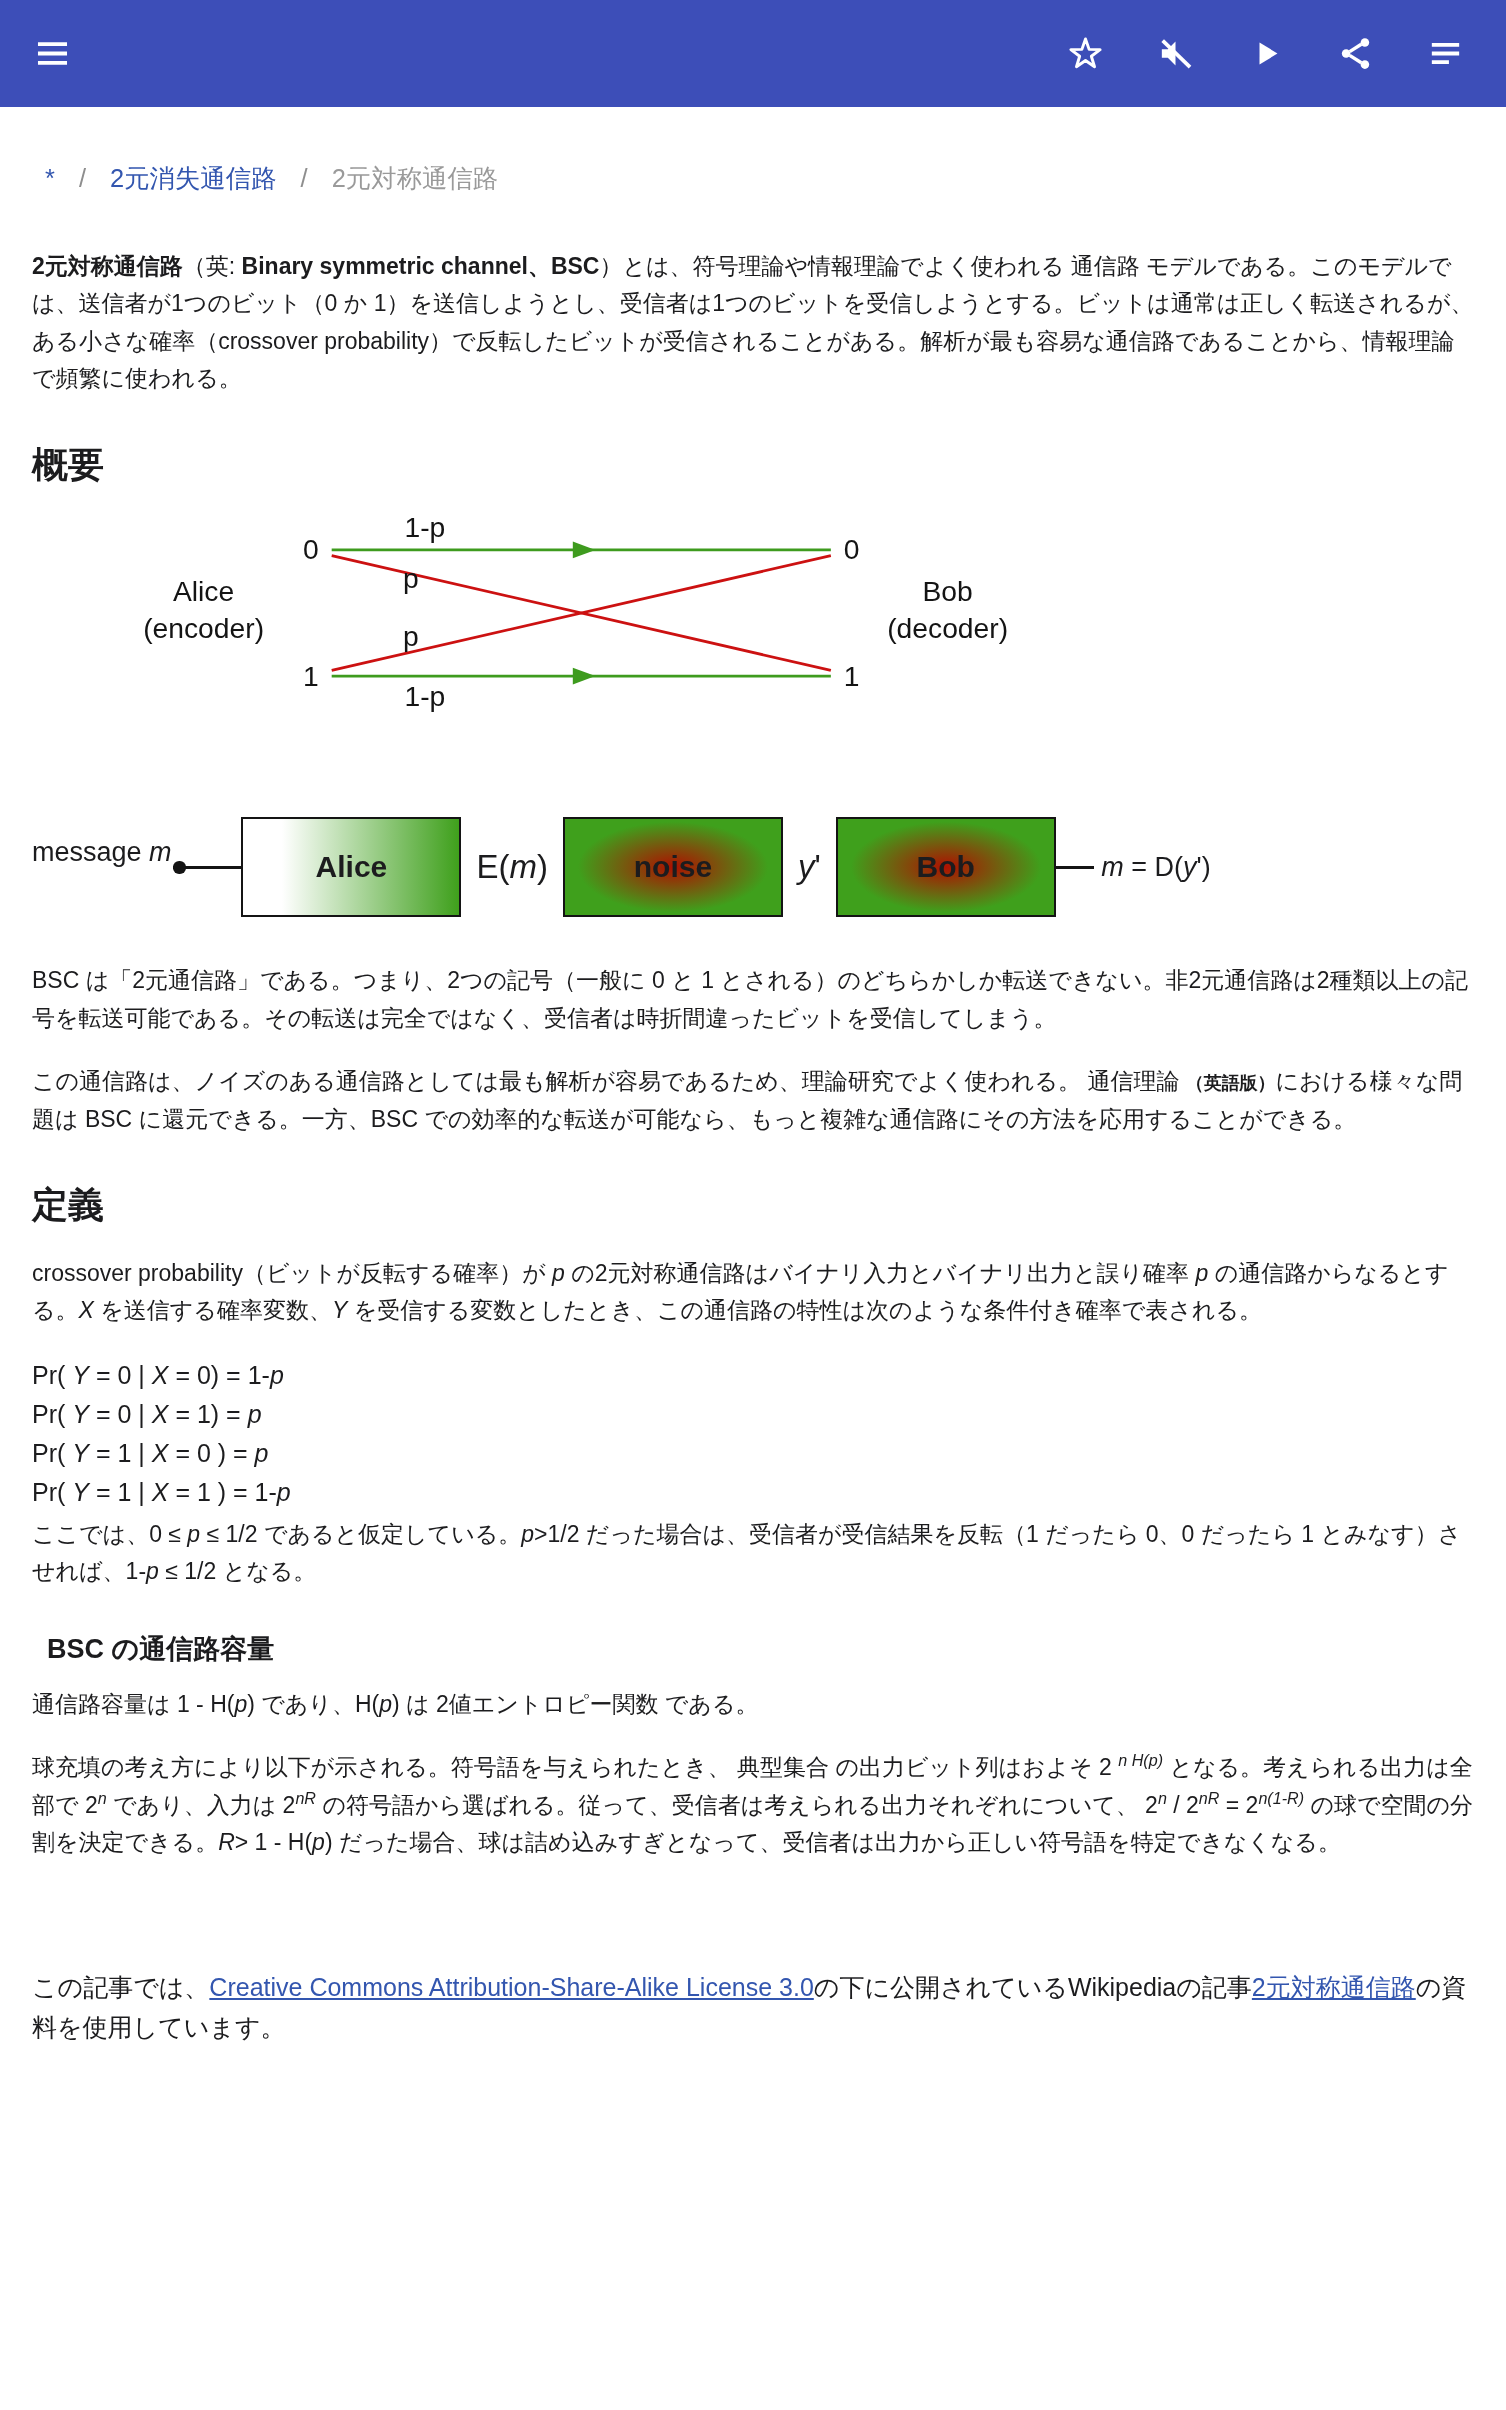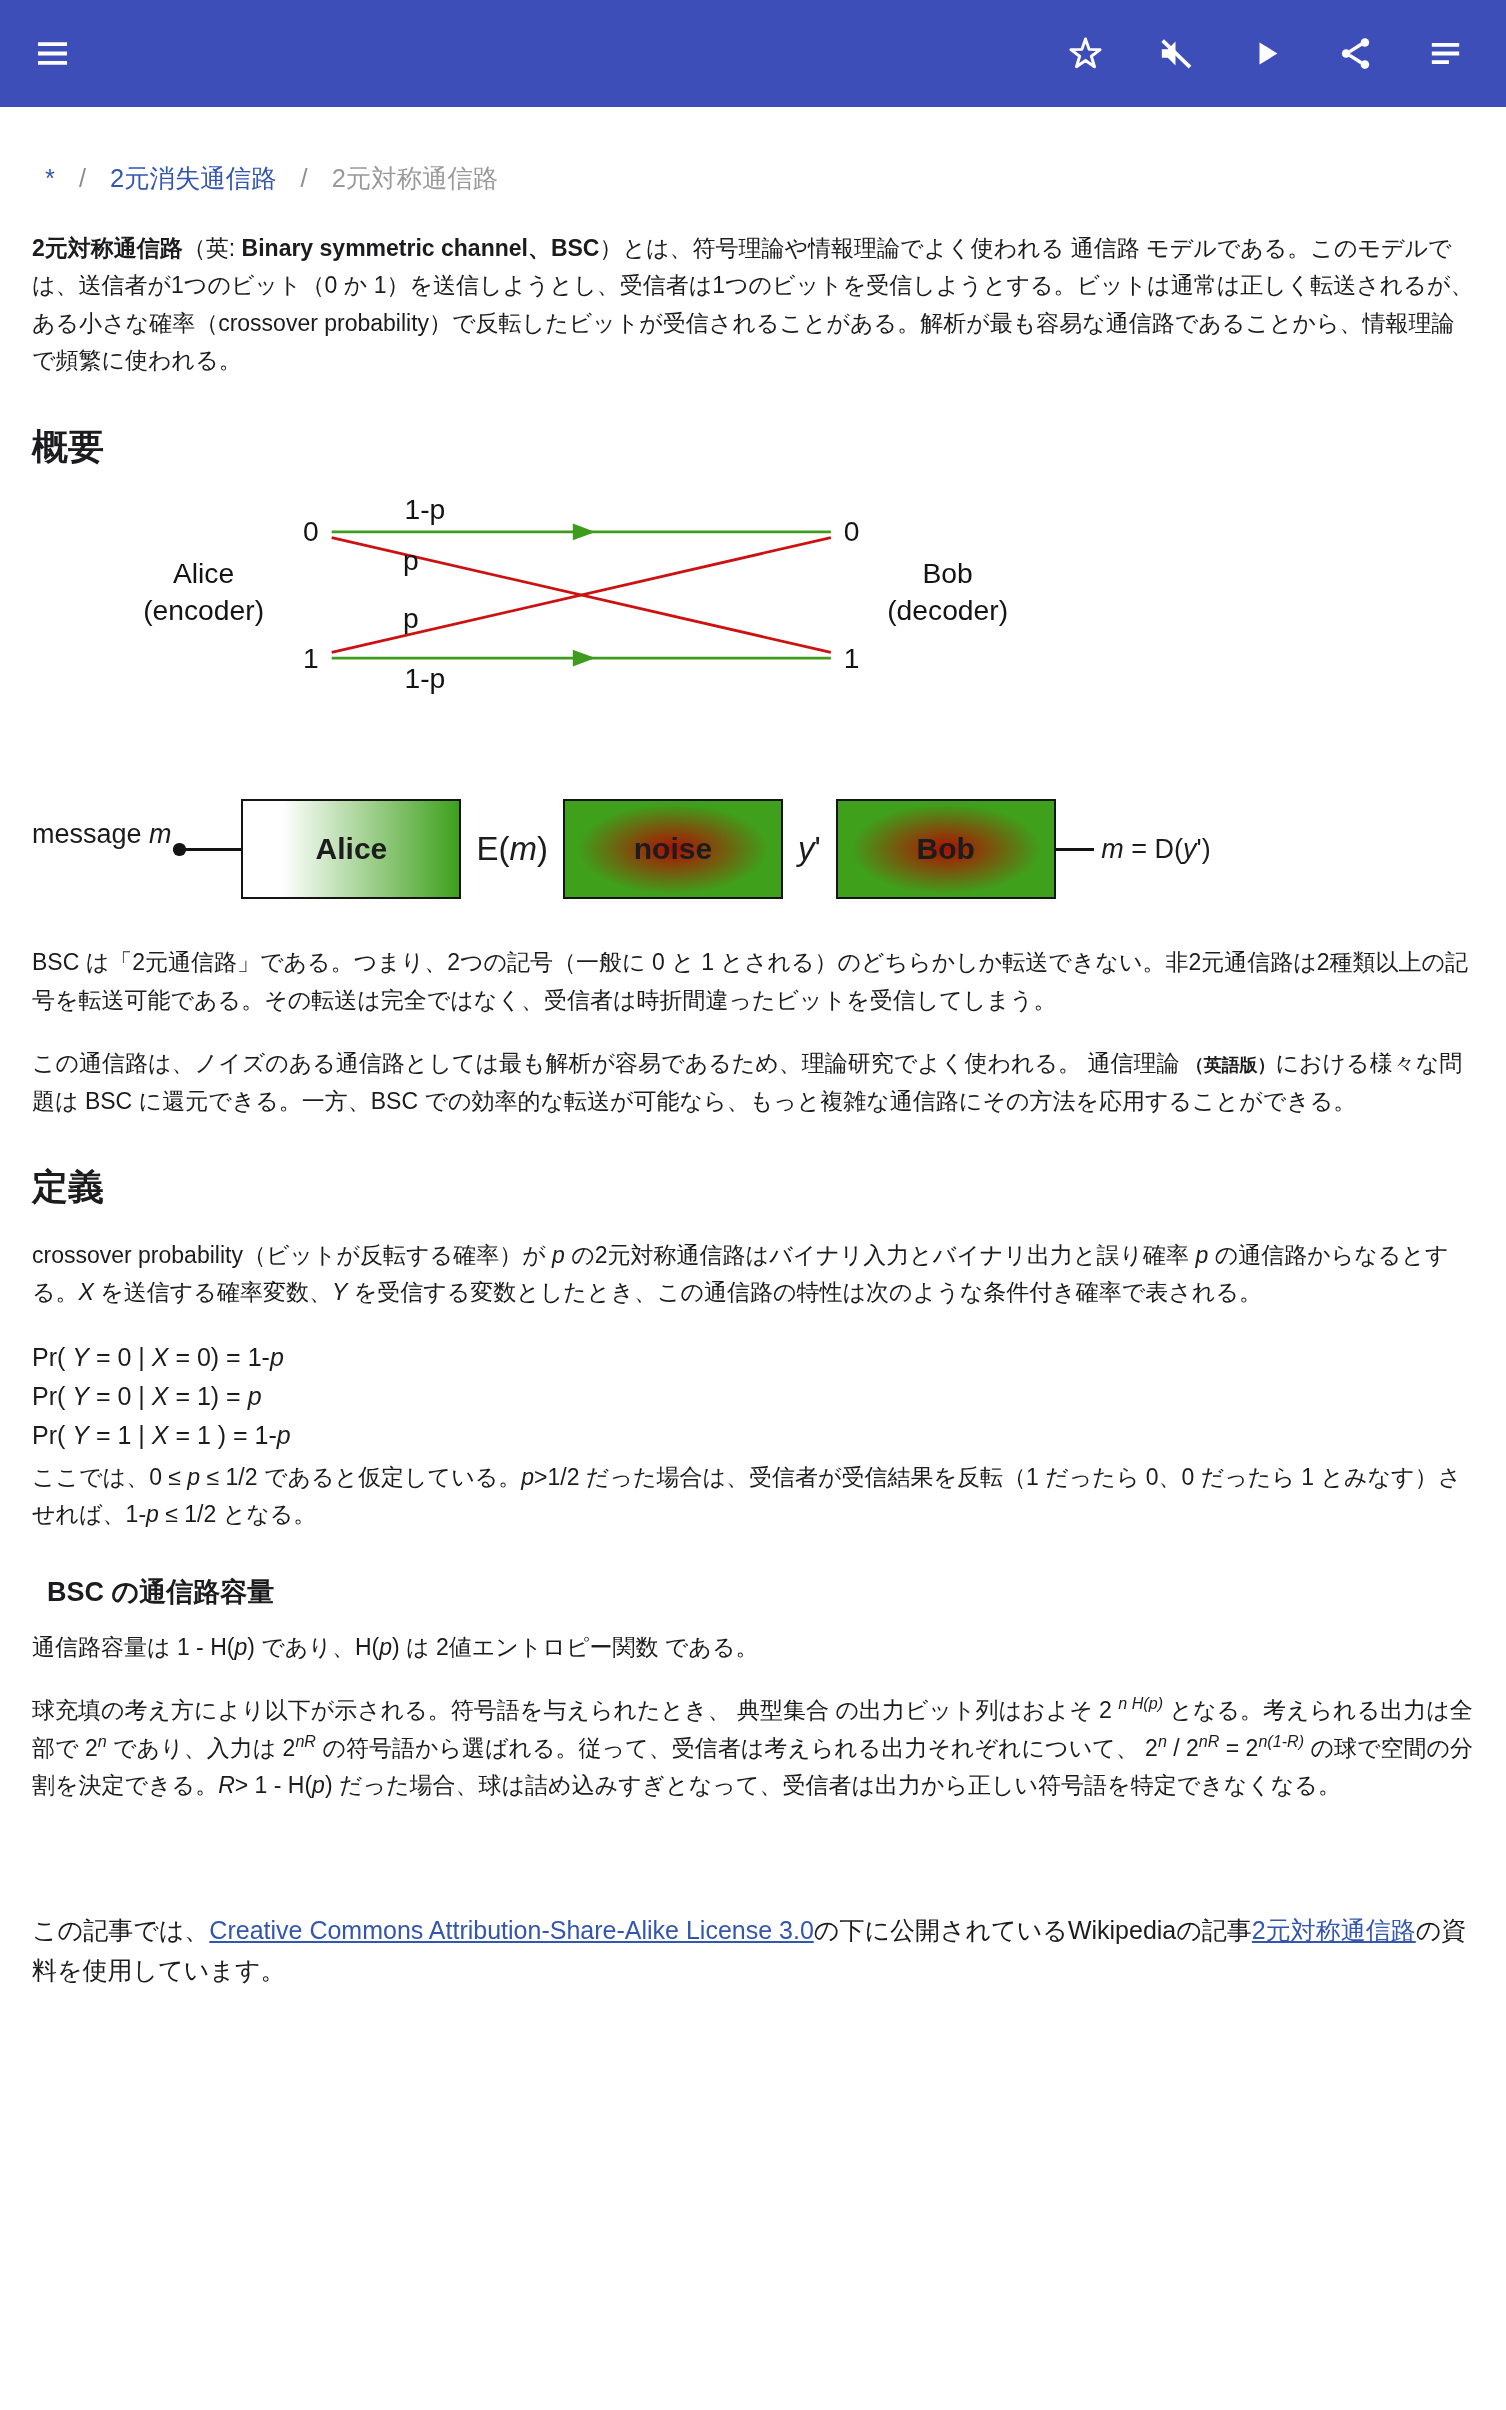--- a/index.html
+++ b/index.html
@@ -41,21 +41,21 @@
   }
   .icon-btn + .icon-btn { margin-left: 34px; }
   .icon-btn svg { width: 41px; height: 41px; display: block; }
   .spacer { flex: 1 1 auto; }
 
   
   .content { padding: 40px 32px 56px; }
 
   .breadcrumb {
     font-size: 25.4px;
-    margin: 15px 0 34px 13px;
+    margin: 15px 0 52px 13px;
     color: var(--muted);
     white-space: nowrap;
   }
   .breadcrumb .sep { margin: 0 17px; color: var(--muted); }
   a.link { color: var(--link); text-decoration: none; cursor: pointer; }
   a.underline { text-decoration: underline; }
   .breadcrumb .current { color: #9A9A9A; }
 
   .para { font-size: 23px; line-height: 1.63; margin: 0 0 26px; }
   .para.tight { margin-top: 3.8px; }
@@ -212,20 +212,21 @@
 
   <p class="para"><span>この通信路は、ノイズのある通信路としては最も解析が容易であるため、理論研究でよく使われる。 通信理論 </span><span class="small">（英語版）</span><span>における様々な問題は BSC に還元できる。一方、BSC での効率的な転送が可能なら、もっと複雑な通信路にその方法を応用することができる。</span></p>
 
   <h2 class="heading">定義</h2>
 
   <p class="para"><span>crossover probability（ビットが反転する確率）が </span><span class="i">p</span><span> の2元対称通信路はバイナリ入力とバイナリ出力と誤り確率 </span><span class="i">p</span><span> の通信路からなるとする。</span><span class="i">X</span><span> を送信する確率変数、</span><span class="i">Y</span><span> を受信する変数としたとき、この通信路の特性は次のような条件付き確率で表される。</span></p>
 
   <div class="formulas">
     <div class="formula"><span>Pr( </span><span class="i">Y</span><span> = 0 | </span><span class="i">X</span><span> = 0) = 1-</span><span class="i">p</span></div>
     <div class="formula"><span>Pr( </span><span class="i">Y</span><span> = 0 | </span><span class="i">X</span><span> = 1) = </span><span class="i">p</span></div>
+    <div class="formula"><span>Pr( </span><span class="i">Y</span><span> = 1 | </span><span class="i">X</span><span> = 0 ) = </span><span class="i">p</span></div>
     <div class="formula"><span>Pr( </span><span class="i">Y</span><span> = 1 | </span><span class="i">X</span><span> = 1 ) = 1-</span><span class="i">p</span></div>
   </div>
 
   <p class="para tight"><span>ここでは、0 ≤ </span><span class="i">p</span><span> ≤ 1/2 であると仮定している。</span><span class="i">p</span><span>&gt;1/2 だった場合は、受信者が受信結果を反転（1 だったら 0、0 だったら 1 とみなす）させれば、1-</span><span class="i">p</span><span> ≤ 1/2 となる。</span></p>
 
   <h3 class="subheading">BSC の通信路容量</h3>
 
   <p class="para"><span>通信路容量は 1 - H(</span><span class="i">p</span><span>) であり、H(</span><span class="i">p</span><span>) は 2値エントロピー関数 である。</span></p>
 
   <p class="para"><span>球充填の考え方により以下が示される。符号語を与えられたとき、 典型集合 の出力ビット列はおよそ 2 </span><span class="sup i">n H(p)</span><span> となる。考えられる出力は全部で 2</span><span class="sup i">n</span><span> であり、入力は 2</span><span class="sup i">nR</span><span> の符号語から選ばれる。従って、受信者は考えられる出力それぞれについて、 2</span><span class="sup i">n</span><span> / 2</span><span class="sup i">nR</span><span> = 2</span><span class="sup i">n(1-R)</span><span> の球で空間の分割を決定できる。</span><span class="i">R</span><span>&gt; 1 - H(</span><span class="i">p</span><span>) だった場合、球は詰め込みすぎとなって、受信者は出力から正しい符号語を特定できなくなる。</span></p>

